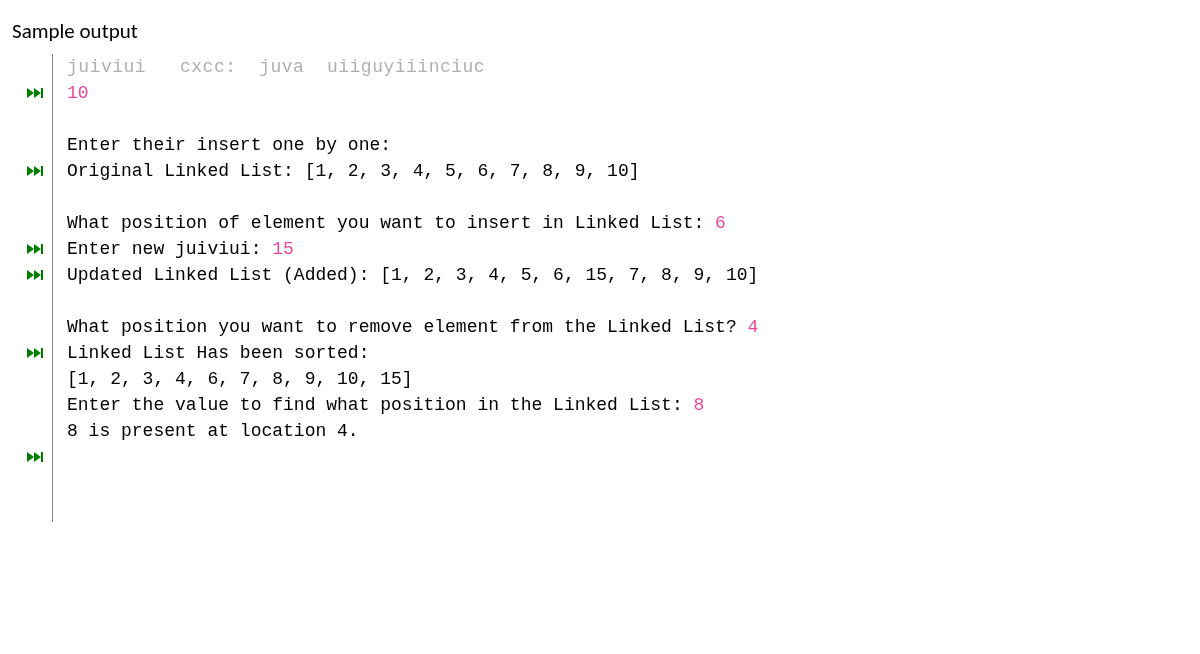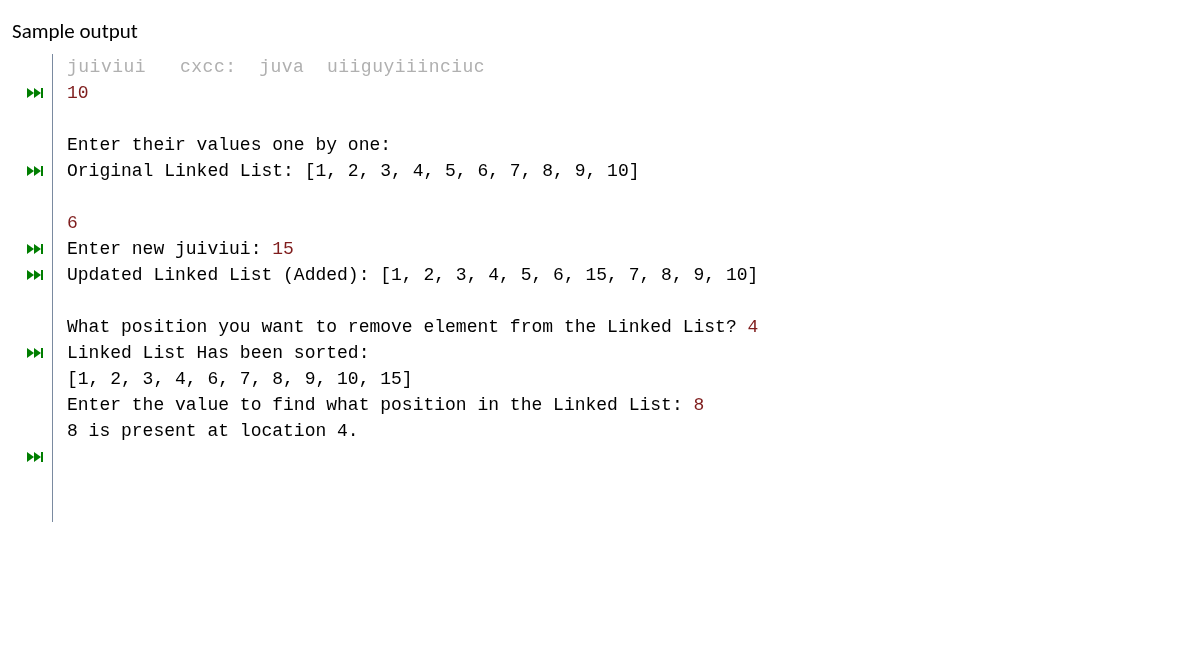--- a/index.html
+++ b/index.html
@@ -50,21 +50,21 @@
     white-space: pre;
     display: flex;
     align-items: center;
   }
   
   .faded {
     color: #b0b0b0;
     letter-spacing: 0.5px;
   }
   .user-input {
-    color: #7f1d1d; 
+    color: #ec4899; 
   }
   .marker-svg {
     width: 16px;
     height: 12px;
   }
   .marker-svg polygon,
   .marker-svg rect {
     fill: #007e00;
   }
 </style>
@@ -133,24 +133,24 @@
         </div>
         <div class="row"></div>
         <div class="row"></div>
       </div>
 
     <div class="content">
       <div class="crow faded">juiviui   cxcc:  juva  uiiguyiiinciuc</div>
 
     <div class="crow"><span class="user-input">10</span></div>
         <div class="crow"><span></span></div>
-        <div class="crow"><span>Enter their values one by one:</span></div>
+        <div class="crow"><span>Enter their insert one by one:</span></div>
         <div class="crow"><span>Original Linked List: [1, 2, 3, 4, 5, 6, 7, 8, 9, 10]</span></div>
         <div class="crow"><span></span></div>
-        <div class="crow"><span class="user-input">6</span></div>
+        <div class="crow"><span>What position of element you want to insert in Linked List: </span><span class="user-input">6</span></div>
         <div class="crow"><span>Enter new juiviui: </span><span class="user-input">15</span></div>
         <div class="crow"><span>Updated Linked List (Added): [1, 2, 3, 4, 5, 6, 15, 7, 8, 9, 10]</span></div>
         <div class="crow"><span></span></div>
         <div class="crow"><span>What position you want to remove element from the Linked List? </span><span class="user-input">4</span></div>
         <div class="crow"><span>Linked List Has been sorted:</span></div>
         <div class="crow"><span>[1, 2, 3, 4, 6, 7, 8, 9, 10, 15]</span></div>
         <div class="crow"><span>Enter the value to find what position in the Linked List: </span><span class="user-input">8</span></div>
         <div class="crow"><span>8 is present at location 4.</span></div>
         <div class="crow"><span></span></div>
       </div>

